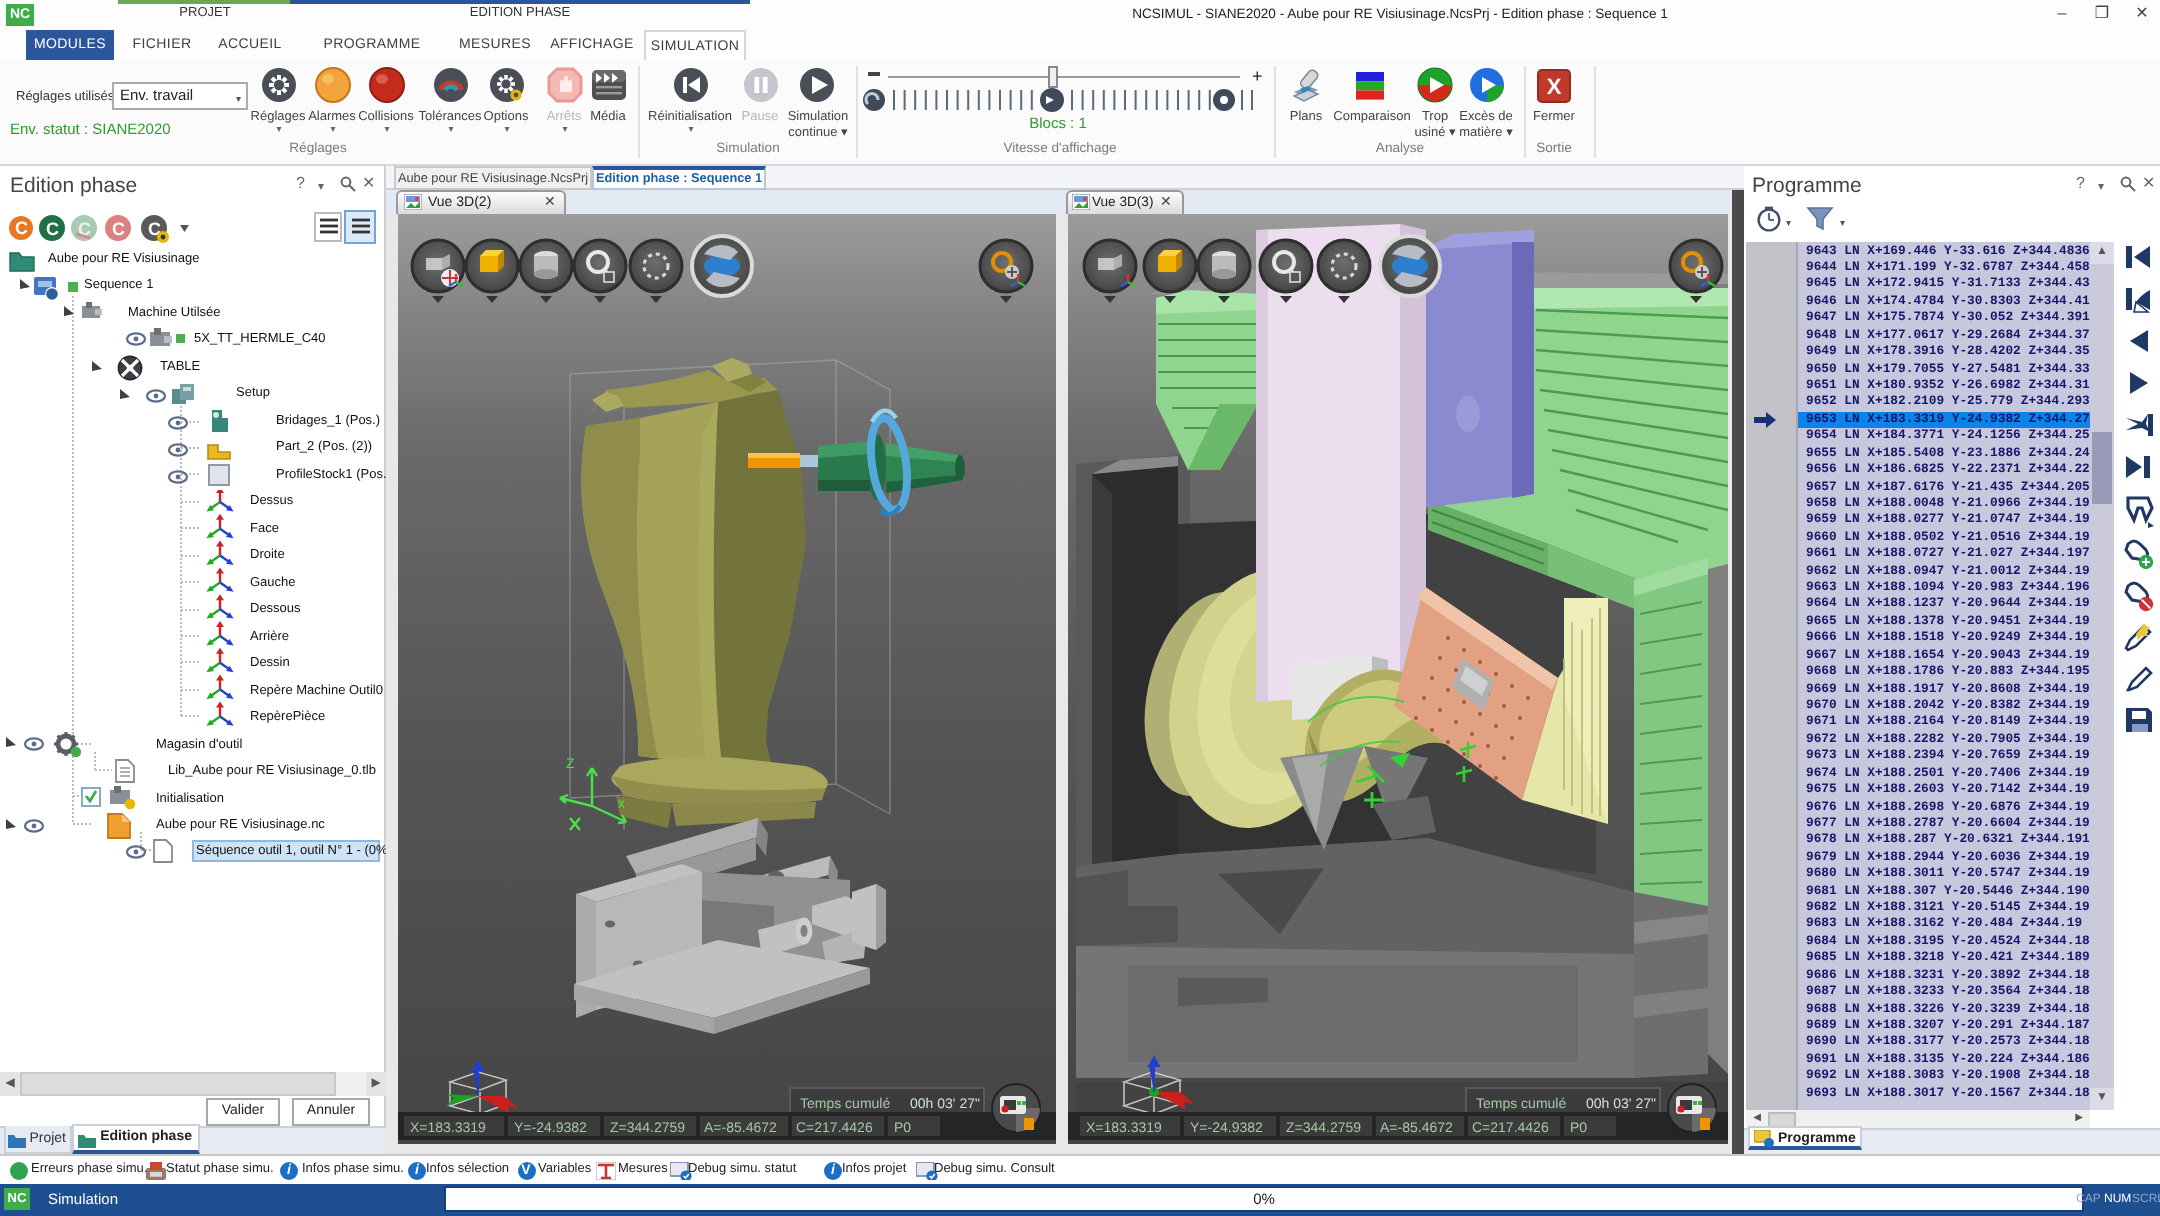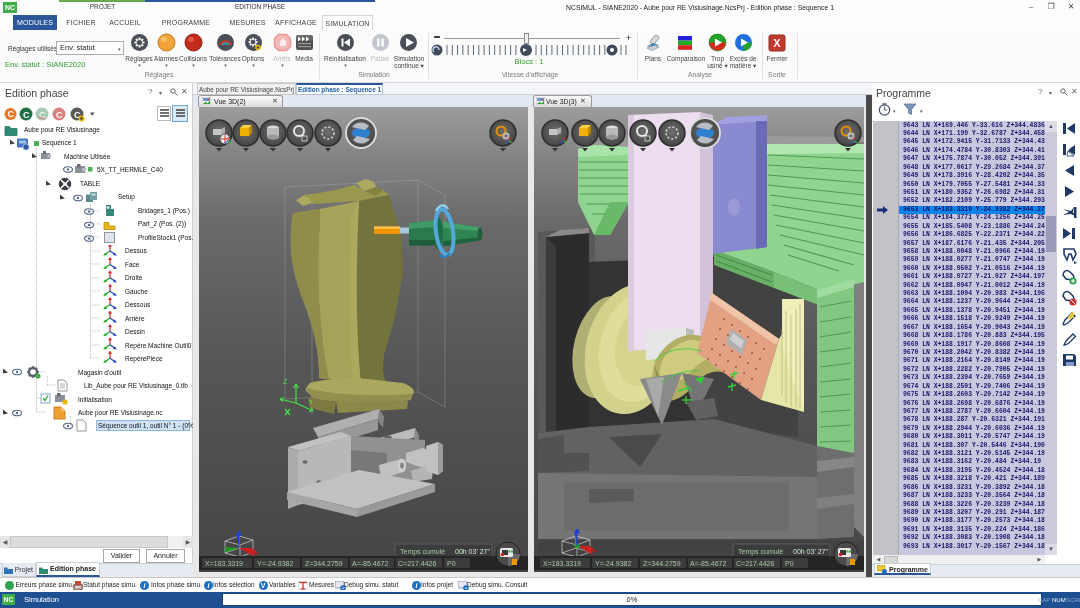--- a/index.html
+++ b/index.html
@@ -76,21 +76,21 @@
 <div class="abs rtab" id="tab-mod">MODULES</div>
 <div class="abs rtab" style="left:59px;width:44px;">FICHIER</div>
 <div class="abs rtab" style="left:103px;width:44px;">ACCUEIL</div>
 <div class="abs rtab" style="left:160px;width:52px;">PROGRAMME</div>
 <div class="abs rtab" style="left:225px;width:45px;">MESURES</div>
 <div class="abs rtab" style="left:271px;width:50px;">AFFICHAGE</div>
 <div class="abs rtab" id="tab-sim">SIMULATION</div>
 
 <div class="abs" id="ribbon"></div>
 <div class="abs" id="cmblbl">Réglages utilisés</div>
-<div class="abs" id="combo">Env. statut</div>
+<div class="abs" id="combo">Env. travail</div>
 <div class="abs" id="comboarr">▾</div>
 <div class="abs" id="envlbl">Env. statut : SIANE2020</div>
 <div class="abs" id="ribbon-icons">
 
 <svg class="abs" style="left:130px;top:33px;" width="19" height="19">
         <circle cx="9.5" cy="9.5" r="8.5" fill="#4a4e57"></circle>
         <g fill="#fff">
           <circle cx="9.5" cy="9.5" r="2"></circle>
           <g stroke="#fff" stroke-width="2">
             <line x1="9.5" y1="4.5" x2="9.5" y2="14.5"></line>

